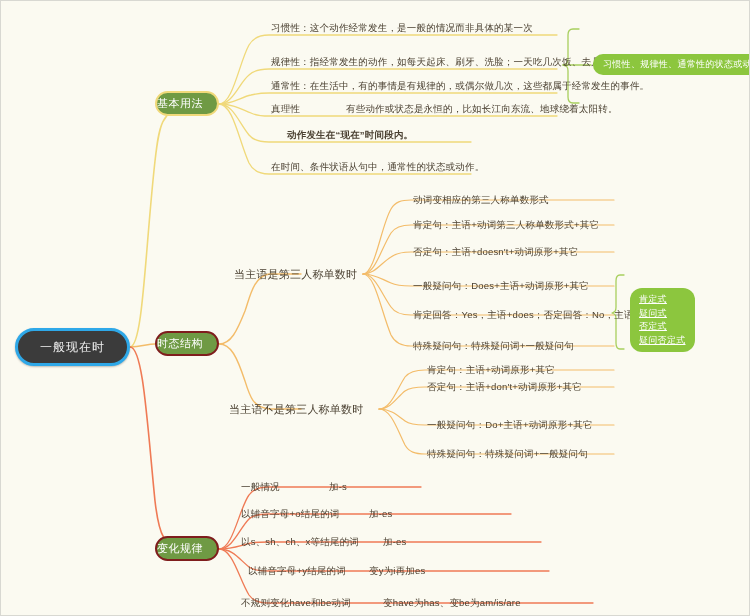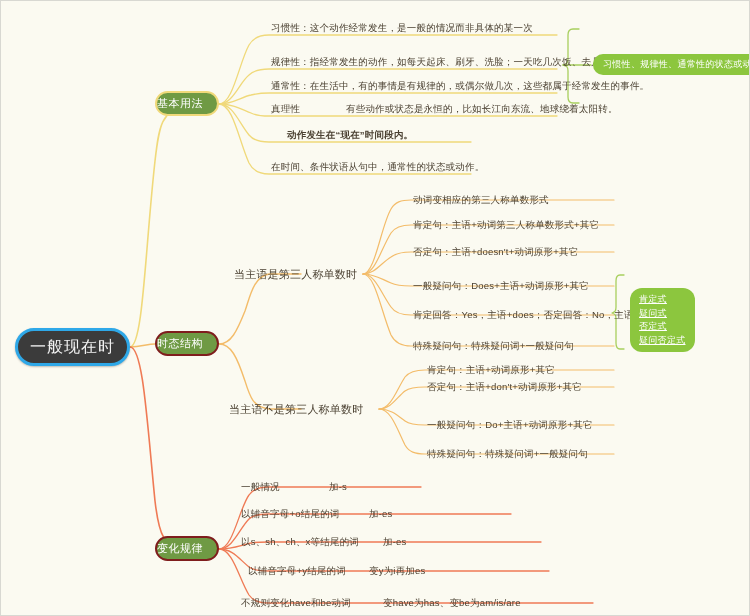--- a/index.html
+++ b/index.html
@@ -22,21 +22,21 @@
   
   .node{position:absolute;box-sizing:border-box;white-space:nowrap;}
 
   .root{
     left:14px;top:327px;
     width:115px;height:38px;
     background:#3b3b3b;
     border:3px solid #2ea8e8;
     border-radius:19px;
     color:#f2f2f2;
-    font-size:16px;
+    font-size:12px;
     display:flex;align-items:center;justify-content:center;
     letter-spacing:1px;
     box-shadow:0 1px 2px rgba(0,0,0,.25);
   }
 
   .branch{
     width:64px;height:25px;
     background:#6f9a44;
     border-radius:13px;
     color:#ffffff;

